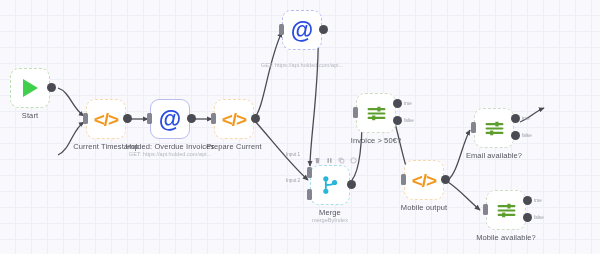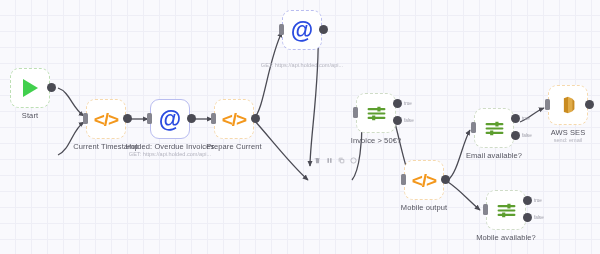--- a/index.html
+++ b/index.html
@@ -231,20 +231,40 @@
 
   <div class="node" style="left:282px; top:10px;">
     <div class="nbox blue">
       <div class="at">@</div>
     </div>
     <div class="stub" style="left:-3px; top:14px;"></div>
     <div class="dot" style="left:37px; top:15px;"></div>
     <div class="sublabel">GET: https://api.holded.com/api...</div>
   </div>
 
+  <div class="node" style="left:310px; top:165px;">
+    <div class="nbox cyan">
+      <span class="merge">
+        <svg width="20" height="20" viewBox="0 0 24 24" fill="none" stroke="#29b6d8" stroke-width="2.2" stroke-linecap="round" stroke-linejoin="round">
+          <circle cx="7" cy="4.5" r="2" fill="#29b6d8"></circle>
+          <circle cx="7" cy="19.5" r="2" fill="#29b6d8"></circle>
+          <circle cx="17.5" cy="9" r="2" fill="#29b6d8"></circle>
+          <path d="M7 6.5 V17.5"></path>
+          <path d="M7 12 C12 12 15.5 11 16.5 10"></path>
+        </svg>
+      </span>
+    </div>
+    <div class="stub" style="left:-3px; top:2px;"></div>
+    <div class="stub" style="left:-3px; top:24px;"></div>
+    <div class="port-label" style="left:-24px; top:-13px;">Input 1</div>
+    <div class="port-label" style="left:-24px; top:13px;">Input 2</div>
+    <div class="dot" style="left:37px; top:15px;"></div>
+    <div class="label">Merge</div>
+    <div class="sublabel">mergeByIndex</div>
+  </div>
 
   <div class="toolbar" style="left:314px; top:150px;">
     <span class="tb">
       <svg width="7" height="7" viewBox="0 0 24 24" fill="#6b6b78">
         <path d="M6 7h12l-1 14H7L6 7zm3-4h6l1 2h4v2H2V5h4l1-2z"></path>
       </svg>
     </span>
     <span class="tb">
       <svg width="7" height="7" viewBox="0 0 24 24" fill="#6b6b78">
         <rect x="5" y="4" width="5" height="16"></rect>
@@ -326,29 +346,14 @@
       </span>
     </div>
     <div class="stub" style="left:-3px; top:14px;"></div>
     <div class="dot" style="left:37px; top:6px;"></div>
     <div class="dot" style="left:37px; top:23px;"></div>
     <div class="port-label" style="left:48px; top:8px;">true</div>
     <div class="port-label" style="left:48px; top:25px;">false</div>
     <div class="label">Mobile available?</div>
   </div>
 
-  <div class="node" style="left:548px; top:85px;">
-    <div class="nbox orange">
-      <span class="aws">
-        <svg width="22" height="22" viewBox="0 0 24 24">
-          <path d="M7.5 4.5 L12 3 L12 21 L7.5 19.5 Z" fill="#c98b20"></path>
-          <path d="M12 3 L16.5 5 L16.5 19 L12 21 Z" fill="#e0ab47"></path>
-          <path d="M16.5 5 L19 7.5 L19 16.5 L16.5 19 Z" fill="#c98b20"></path>
-        </svg>
-      </span>
-    </div>
-    <div class="stub" style="left:-3px; top:14px;"></div>
-    <div class="dot" style="left:37px; top:15px;"></div>
-    <div class="label">AWS SES</div>
-    <div class="sublabel">send: email</div>
-  </div>
 
 </div>
 
 </body></html>

